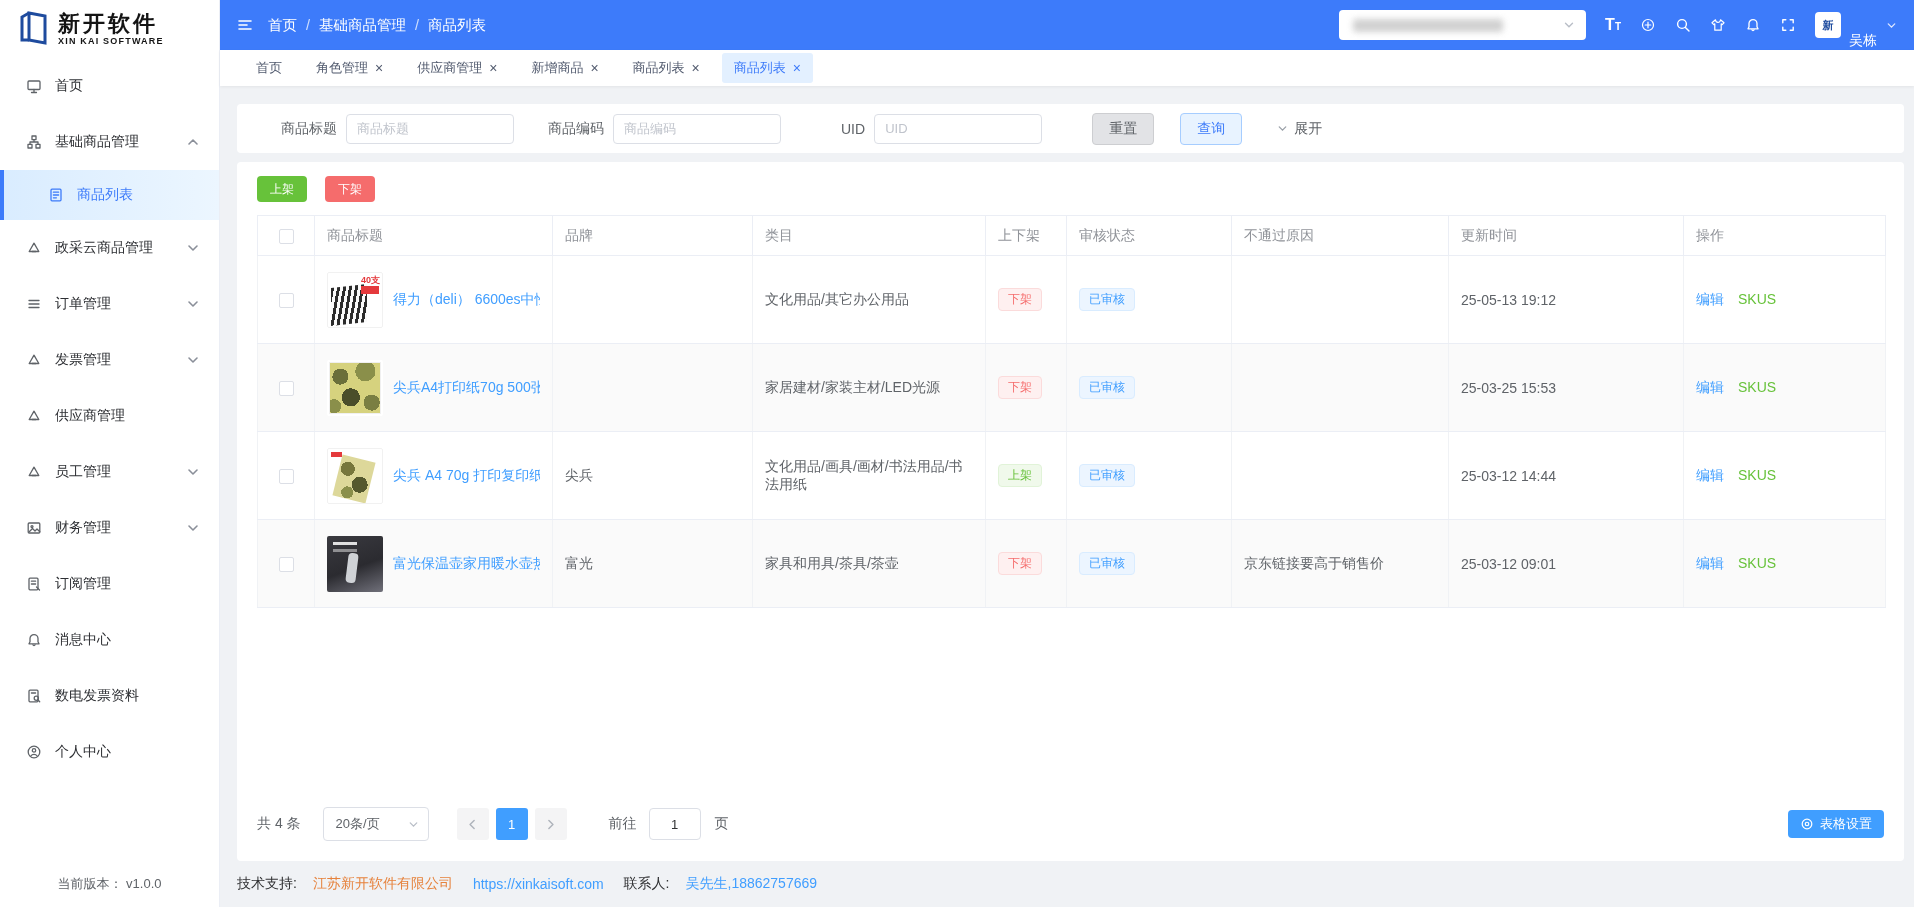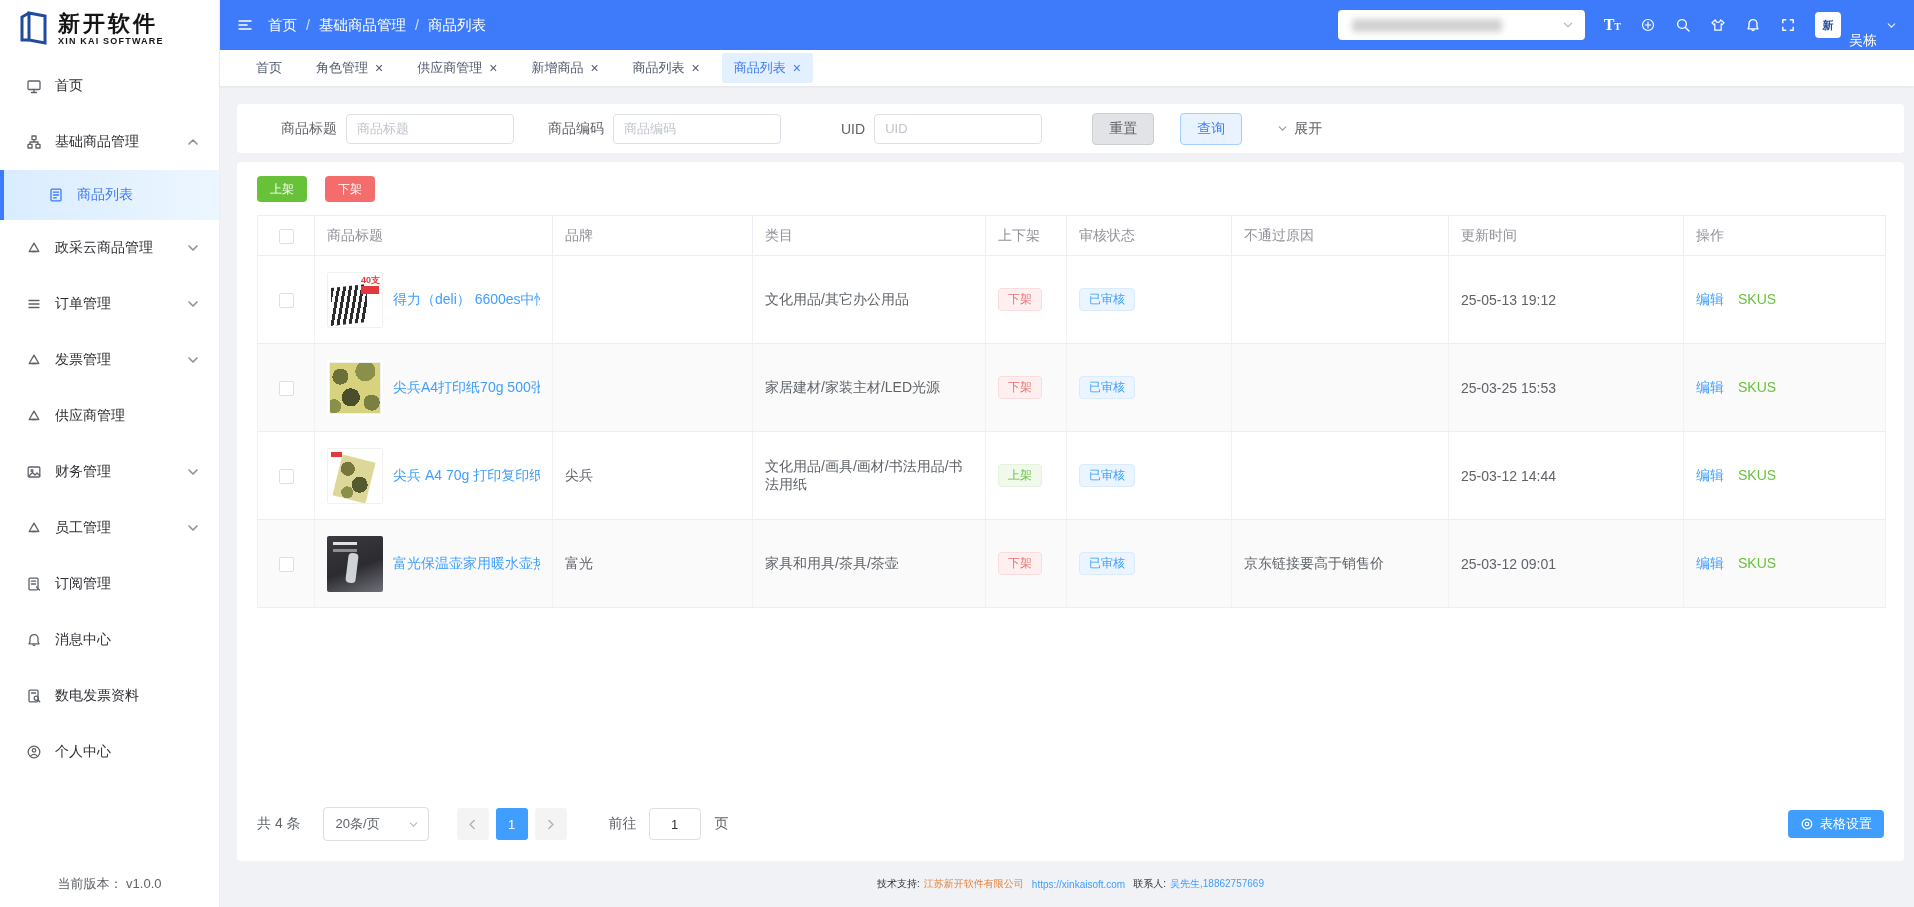--- a/index.html
+++ b/index.html
@@ -120,21 +120,21 @@
   .pbtn { width:32px; height:32px; border-radius:3px; background:#f4f4f5; color:#aeb3bb; display:flex; align-items:center; justify-content:center; cursor:pointer; }
   .pprev { margin-left:28px; }
   .pnext { margin-left:7px; }
   .pnum { width:32px; height:32px; border-radius:3px; background:#409eff; color:#fff; display:flex; align-items:center; justify-content:center; margin-left:7px; font-size:13px; cursor:pointer; }
   .goto-label { margin-left:42px; }
   .goto-input { width:52px; height:32px; border:1px solid #dcdfe6; border-radius:4px; text-align:center; font-size:13px; color:#303133; margin-left:12px; outline:none; }
   .goto-unit { margin-left:14px; }
   .btn-settings { margin-left:auto; height:28px; padding:12px 12px; background:#409eff; border:none; color:#fff; font-size:13px; border-radius:4px; display:flex; align-items:center; gap:6px; cursor:pointer; }
   .btn-settings .icon { display:flex; color:#fff; }
 
-  .footer { height:46px; display:flex; align-items:center; justify-content:center; font-size:10px; color:#303133; gap:4px; flex:0 0 46px; }
+  .footer { height:46px; display:flex; align-items:center; font-size:14px; color:#303133; gap:16px; flex:0 0 46px; }
   .footer a { text-decoration:none; cursor:pointer; }
   .f-company { color:#e6823c; }
   .f-url { color:#409eff; margin:0 4px; }
   .f-contact { color:#409eff; }
 
   .icon svg, .hicon svg, .dchev svg, .fold svg, .logo-mark svg, .pbtn svg { display:block; }
 </style>
 </head>
 <body>
 
@@ -234,40 +234,40 @@
             <svg width="16" height="16" viewBox="0 0 16 16" fill="none" stroke="currentColor" stroke-width="1.3" stroke-linecap="round" stroke-linejoin="round">
               <path d="M8 3.2l4.8 8.3H3.2z"></path>
               <path d="M6.2 11.5h3.6"></path>
             </svg>
           </span>
           <span>供应商管理</span>
         </div>
         <div class="menu-item">
           <span class="icon ">
             <svg width="16" height="16" viewBox="0 0 16 16" fill="none" stroke="currentColor" stroke-width="1.3" stroke-linecap="round" stroke-linejoin="round">
+              <path d="M8 3.2l4.8 8.3H3.2z"></path>
+              <path d="M6.2 11.5h3.6"></path>
+            </svg>
+          </span>
+          <span>员工管理</span>
+          <span class="icon chev">
+            <svg width="16" height="16" viewBox="0 0 16 16" fill="none" stroke="currentColor" stroke-width="1.6" stroke-linecap="round" stroke-linejoin="round">
+              <path d="M4 6l4 4 4-4"></path>
+            </svg>
+          </span>
+        </div>
+        <div class="menu-item">
+          <span class="icon ">
+            <svg width="16" height="16" viewBox="0 0 16 16" fill="none" stroke="currentColor" stroke-width="1.3" stroke-linecap="round" stroke-linejoin="round">
               <rect x="2.2" y="3" width="11.6" height="10" rx="1"></rect>
               <circle cx="6" cy="6.6" r="1"></circle>
               <path d="M3 12l3.5-3.5 2.5 2.5 2-2 2.8 2.8"></path>
             </svg>
           </span>
           <span>财务管理</span>
-          <span class="icon chev">
-            <svg width="16" height="16" viewBox="0 0 16 16" fill="none" stroke="currentColor" stroke-width="1.6" stroke-linecap="round" stroke-linejoin="round">
-              <path d="M4 6l4 4 4-4"></path>
-            </svg>
-          </span>
-        </div>
-        <div class="menu-item">
-          <span class="icon ">
-            <svg width="16" height="16" viewBox="0 0 16 16" fill="none" stroke="currentColor" stroke-width="1.3" stroke-linecap="round" stroke-linejoin="round">
-              <path d="M8 3.2l4.8 8.3H3.2z"></path>
-              <path d="M6.2 11.5h3.6"></path>
-            </svg>
-          </span>
-          <span>员工管理</span>
           <span class="icon chev">
             <svg width="16" height="16" viewBox="0 0 16 16" fill="none" stroke="currentColor" stroke-width="1.6" stroke-linecap="round" stroke-linejoin="round">
               <path d="M4 6l4 4 4-4"></path>
             </svg>
           </span>
         </div>
         <div class="menu-item">
           <span class="icon ">
             <svg width="16" height="16" viewBox="0 0 16 16" fill="none" stroke="currentColor" stroke-width="1.3" stroke-linecap="round" stroke-linejoin="round">
               <rect x="3" y="2.2" width="9" height="11.6" rx="1"></rect>
@@ -328,21 +328,21 @@
         </nav>
       <div class="topbar-right">
         <div class="header-select">
           <span class="redacted"></span>
           <span class="dchev">
             <svg width="14" height="14" viewBox="0 0 16 16" fill="none" stroke="currentColor" stroke-width="1.6" stroke-linecap="round">
                 <path d="M4 6l4 4 4-4"></path>
               </svg>
           </span>
         </div>
-        <div id="header-icons" style="display:flex;align-items:center;gap:19px;font-family:Liberation Serif, serif;">
+        <div id="header-icons" style="display:flex;align-items:center;gap:19px;">
             <span class="hicon">
               <b class="tt">T<i>T</i></b>
             </span>
             <span class="hicon">
               <svg width="16" height="16" viewBox="0 0 16 16" fill="none" stroke="currentColor" stroke-width="1.2" stroke-linecap="round" stroke-linejoin="round">
                 <circle cx="8" cy="8" r="5.5"></circle>
                 <path d="M8 5.2v5.6M5.2 8h5.6"></path>
               </svg>
             </span>
             <span class="hicon">

